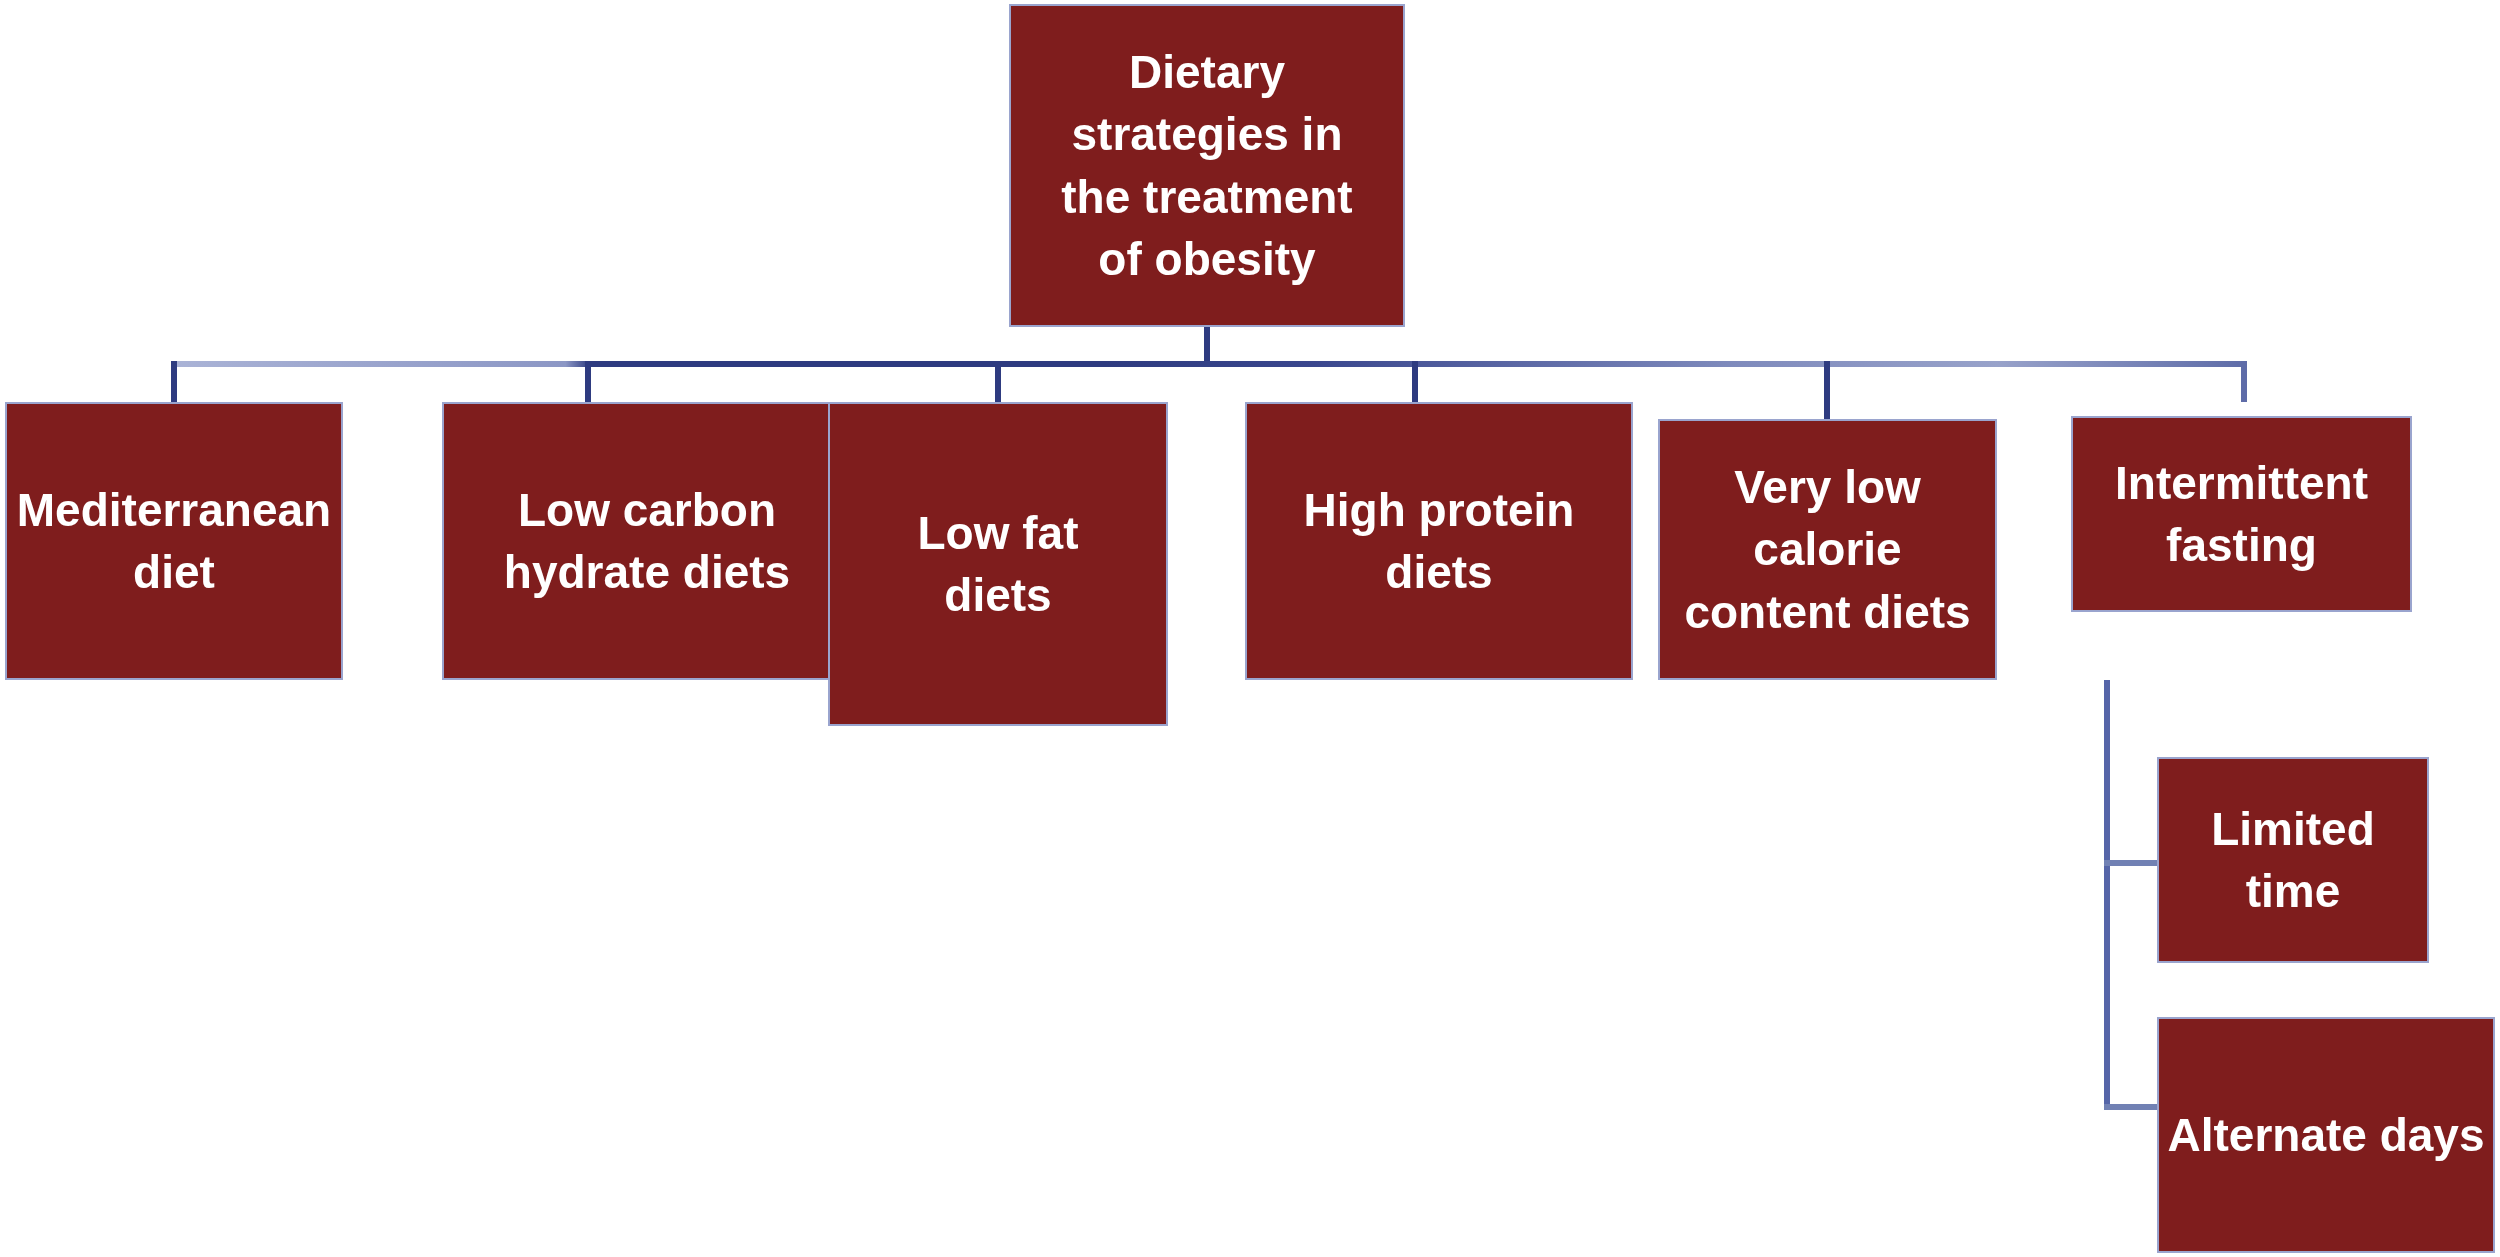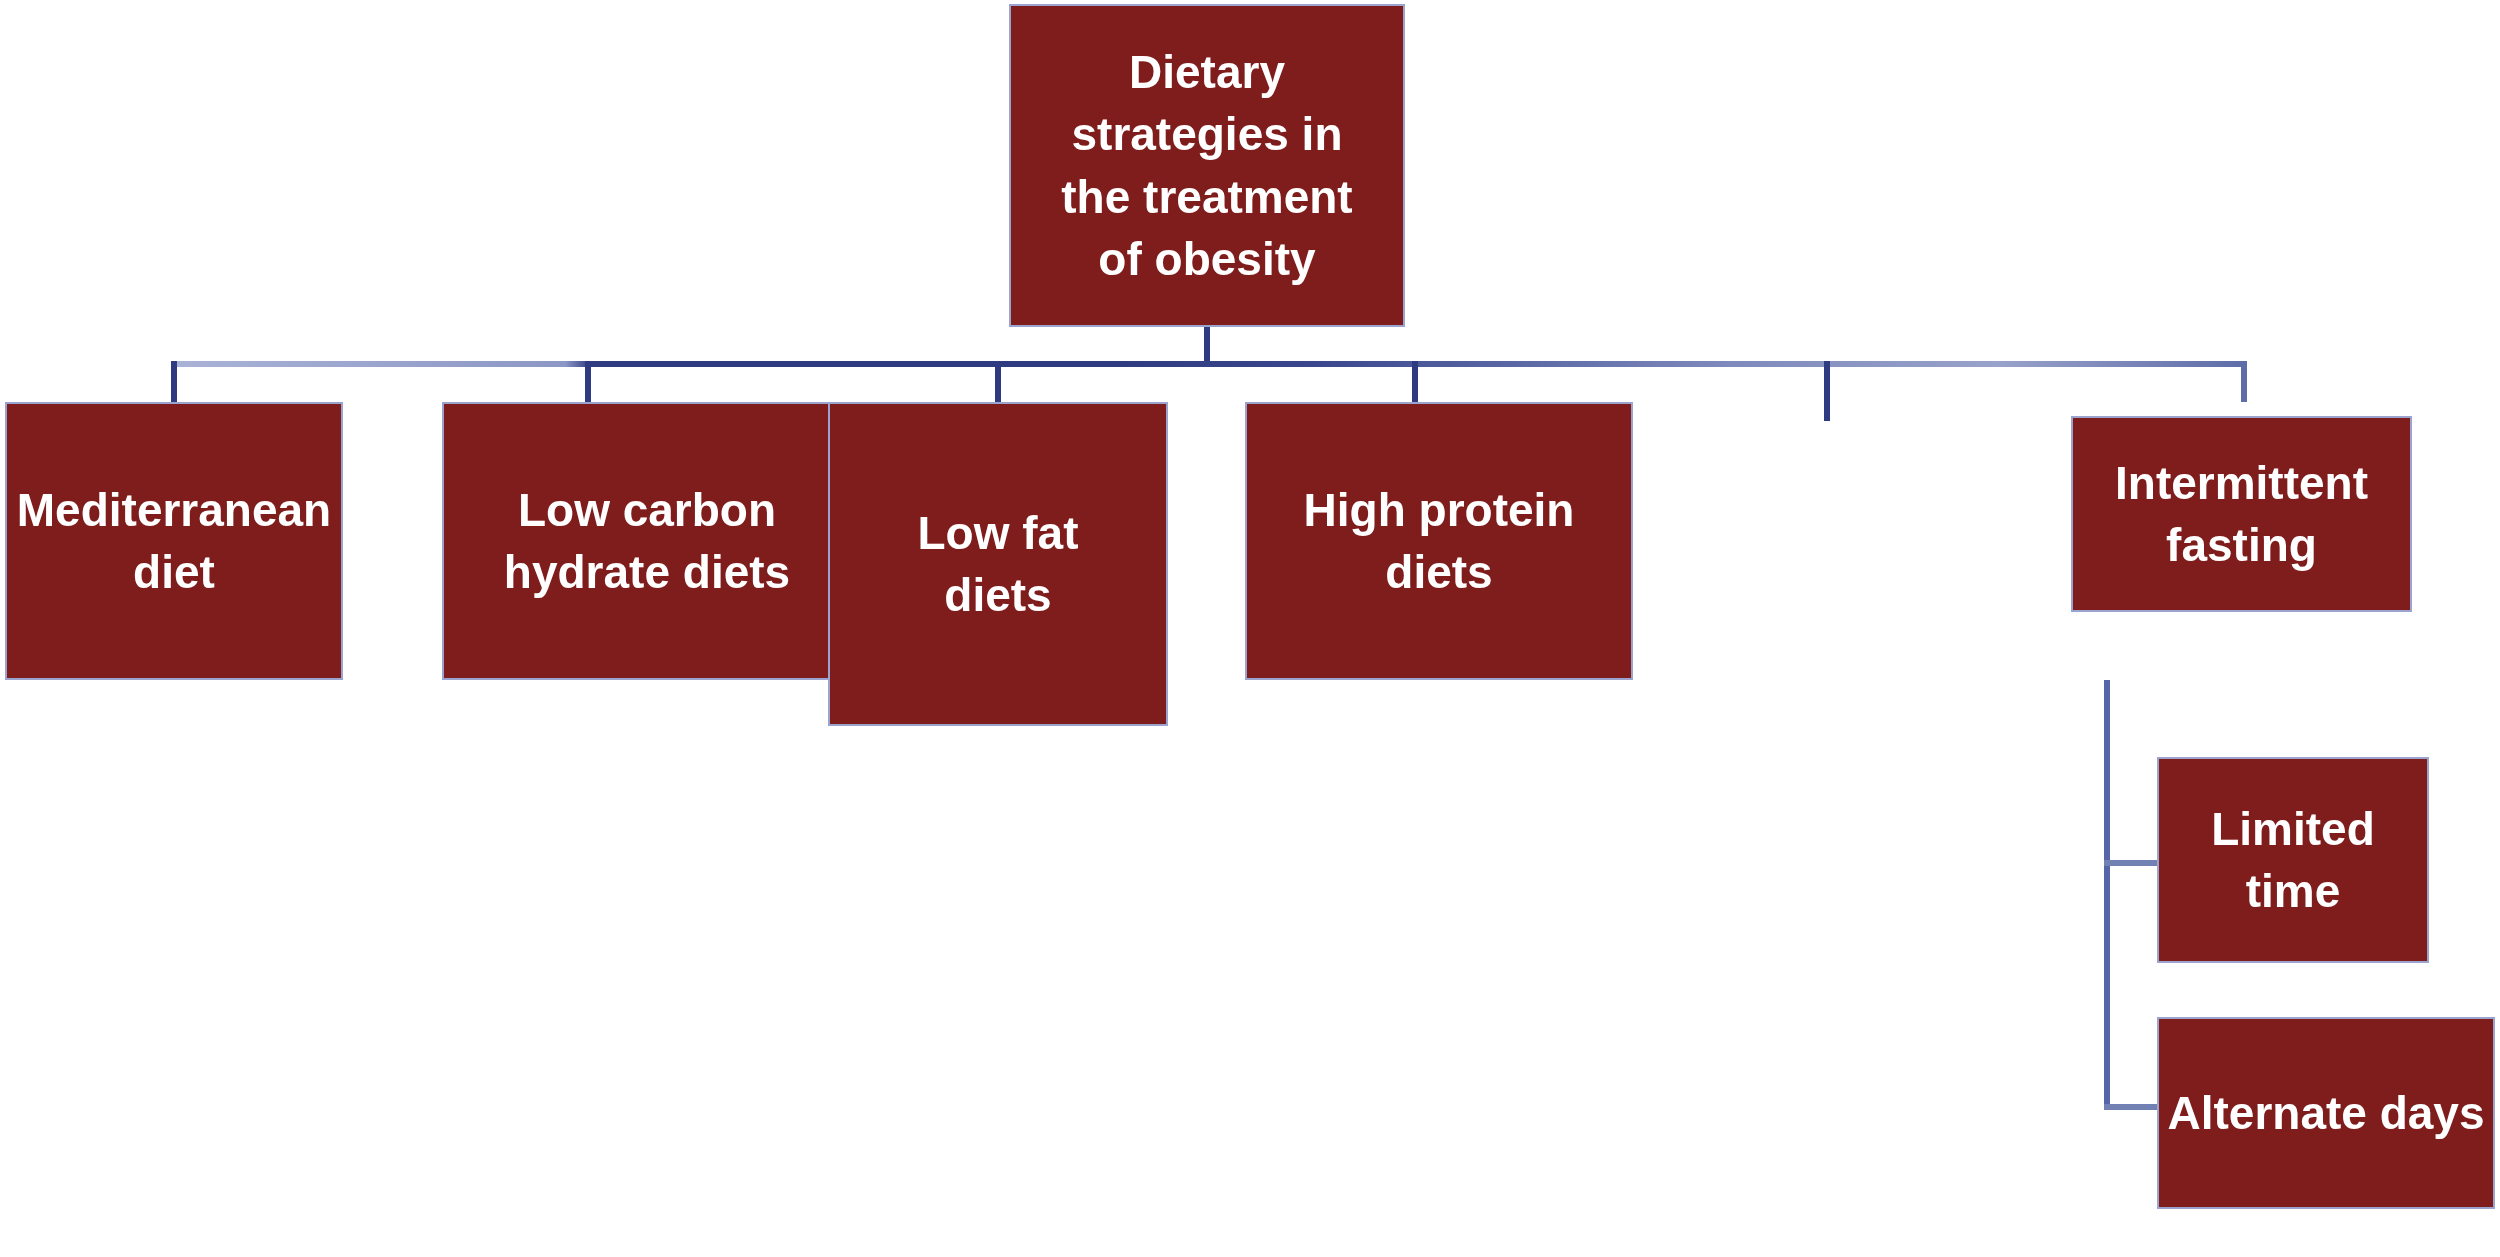--- a/index.html
+++ b/index.html
@@ -37,21 +37,21 @@
 
   
   #node-root { left: 1009px; top: 4px;   width: 396px; height: 323px; }
   #node-c1   { left: 5px;    top: 402px; width: 338px; height: 278px; }
   #node-c2   { left: 418px;  top: 402px; width: 410px; height: 278px; margin-left: 24px; }
   #node-c3   { left: 828px;  top: 402px; width: 340px; height: 324px; }
   #node-c4   { left: 1245px; top: 402px; width: 388px; height: 278px; }
   #node-c5   { left: 1658px; top: 419px; width: 339px; height: 261px; }
   #node-c6   { left: 2071px; top: 416px; width: 341px; height: 196px; }
   #node-s1   { left: 2157px; top: 757px; width: 272px; height: 206px; }
-  #node-s2   { left: 2157px; top: 1017px; width: 338px; height: 192px; }
+  #node-s2   { left: 2157px; top: 1017px; width: 338px; height: 236px; }
 
   
   #conn-root-drop { left: 1204px; top: 327px; width: 6px; height: 36px; background: #2e3b80; }
   #conn-bus {
     left: 171px; top: 361px; width: 2076px; height: 6px;
     background: linear-gradient(90deg,
       #aab3d6 0%,
       #8c97c5 19%,
       #2e3b80 20.2%,
       #2e3b80 45%,
@@ -97,20 +97,23 @@
 
   <div class="node" id="node-c2">Low carbon
 hydrate diets</div>
 
   <div class="node" id="node-c3">Low fat
 diets</div>
 
   <div class="node" id="node-c4">High protein
 diets</div>
 
+  <div class="node" id="node-c5">Very low
+calorie
+content diets</div>
 
   <div class="node" id="node-c6">Intermittent
 fasting</div>
 
   <div class="node" id="node-s1">Limited
 time</div>
 
   <div class="node" id="node-s2">Alternate days</div>
 
 </div>

